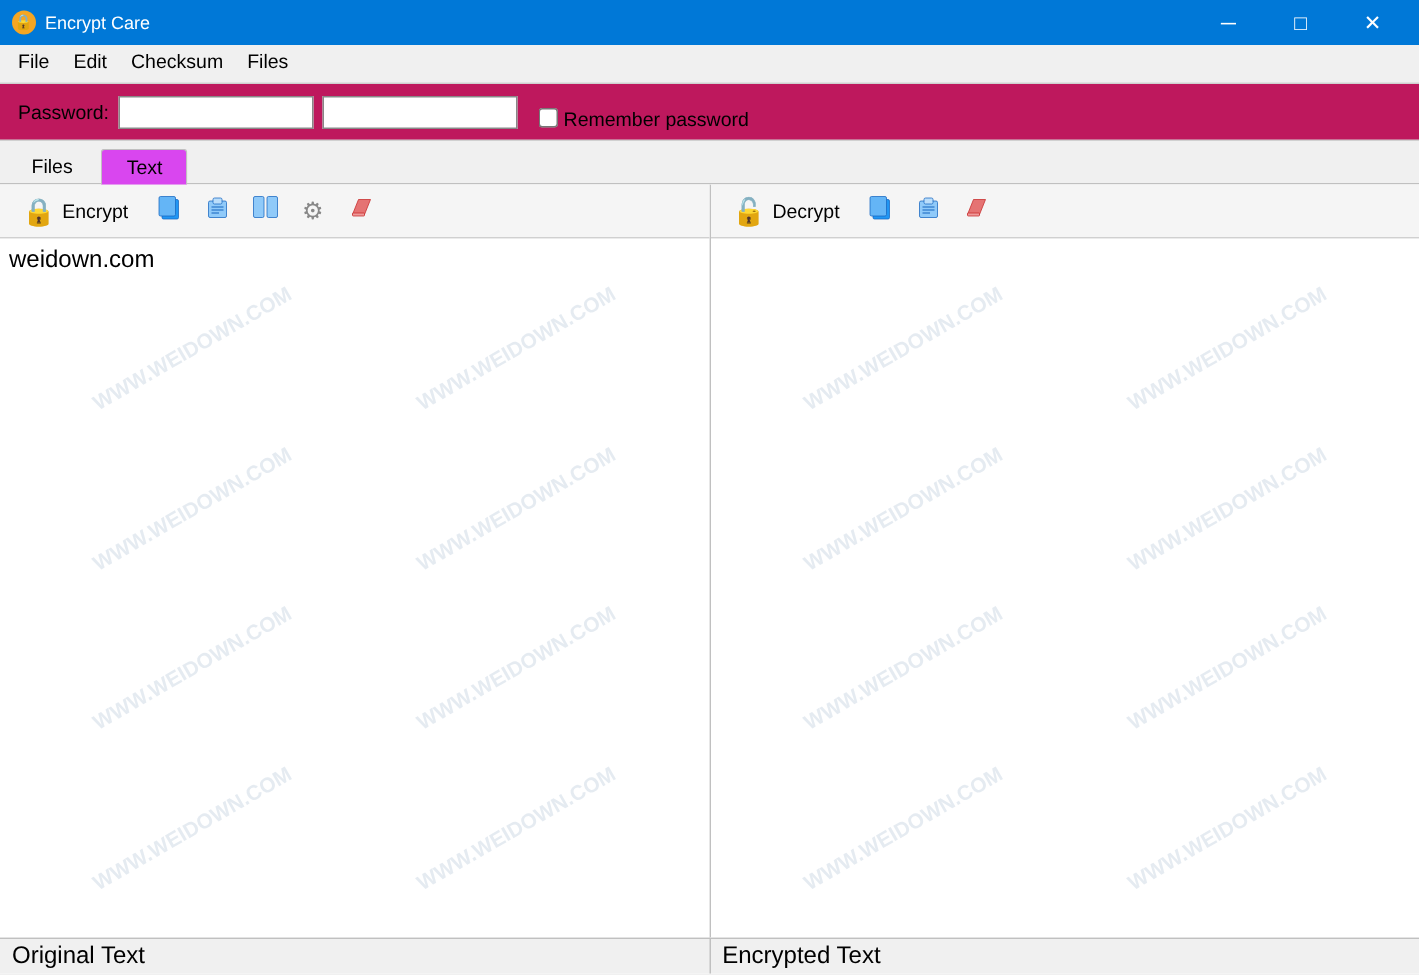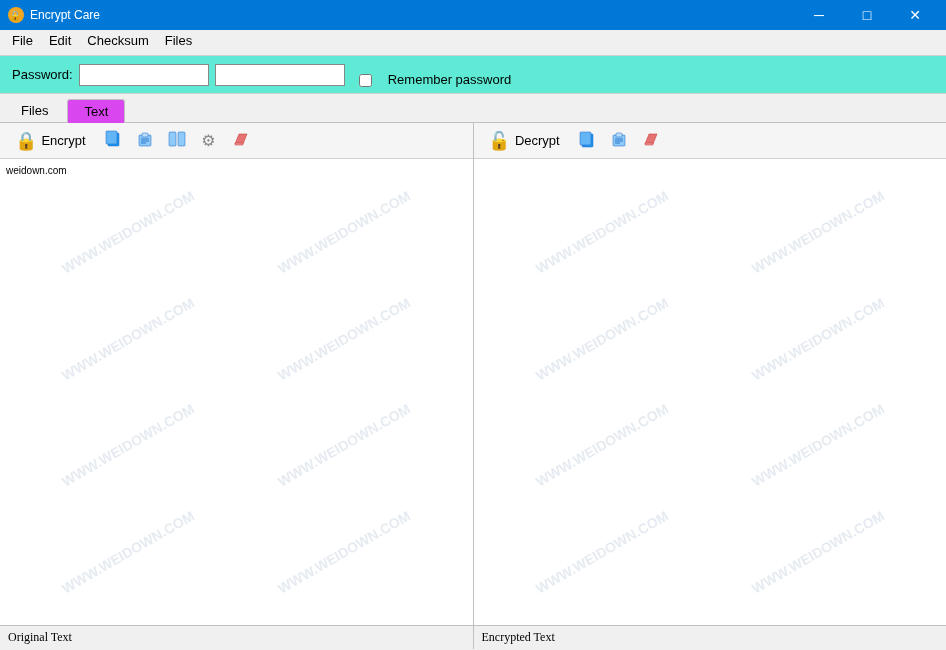--- a/index.html
+++ b/index.html
@@ -44,37 +44,37 @@
     }
     .menu-item {
       padding: 3px 8px;
       cursor: pointer;
       border-radius: 2px;
       font-size: 13px;
     }
 
     
     .password-bar {
-      background: #5eead4;
+      background: #be185d;
       height: 38px;
       display: flex;
       align-items: center;
       padding: 0 12px;
       gap: 6px;
       border-bottom: 1px solid #d0d0d0;
     }
     .password-label { font-size: 13px; }
     .password-input {
       width: 130px; height: 22px;
       border: 1px solid #888;
       background: white;
       padding: 0 4px;
       font-size: 13px;
     }
-    .remember-checkbox { display: flex; align-items: flex-end; gap: 16px; margin-left: 8px; margin-top: 10px; }
+    .remember-checkbox { display: flex; align-items: flex-start; gap: 4px; margin-left: 8px; margin-top: 10px; }
     .remember-checkbox input { cursor: pointer; }
 
     
     .tab-bar {
       background: #f0f0f0;
       display: flex;
       align-items: center;
       padding: 4px 4px 0;
       border-bottom: 1px solid #c0c0c0;
     }
@@ -154,41 +154,40 @@
       position: relative;
       overflow: hidden;
     }
 
     .panel-textarea {
       width: 100%;
       height: 100%;
       border: none;
       resize: none;
       padding: 6px;
-      font-size: 10px;
+      font-size: 16px;
       font-family: 'Segoe UI', Arial, sans-serif;
       outline: none;
       background: white;
     }
 
     
     .status-bar {
       display: flex;
       height: 24px;
       border-top: 1px solid #c0c0c0;
       background: #f0f0f0;
     }
     .status-item {
       flex: 1;
       display: flex;
       align-items: center;
       padding: 0 8px;
-      font-size: 12px;
+      font-size: 16px;
       border-right: 1px solid #c0c0c0;
-      font-family: Liberation Serif, serif;
     }
     .status-item:last-child { border-right: none; }
 
     
     .panel-content::-webkit-scrollbar { width: 14px; }
     .panel-content::-webkit-scrollbar-track { background: #f0f0f0; }
     .panel-content::-webkit-scrollbar-thumb { background: #c0c0c0; border: 1px solid #a0a0a0; }
 
     
     textarea::-webkit-scrollbar { width: 14px; }

